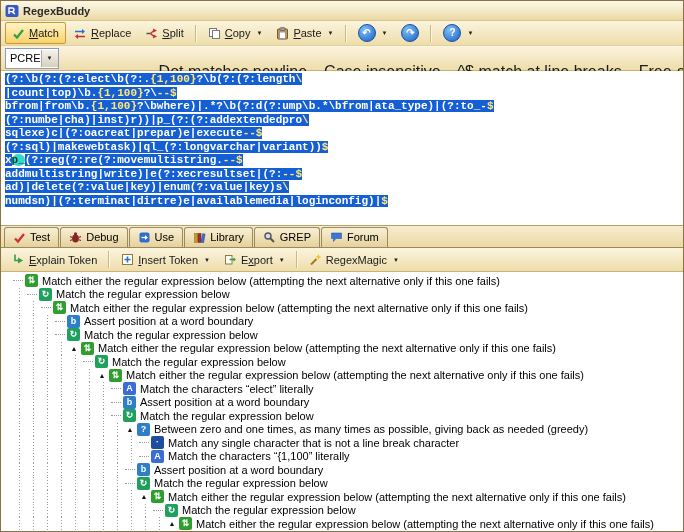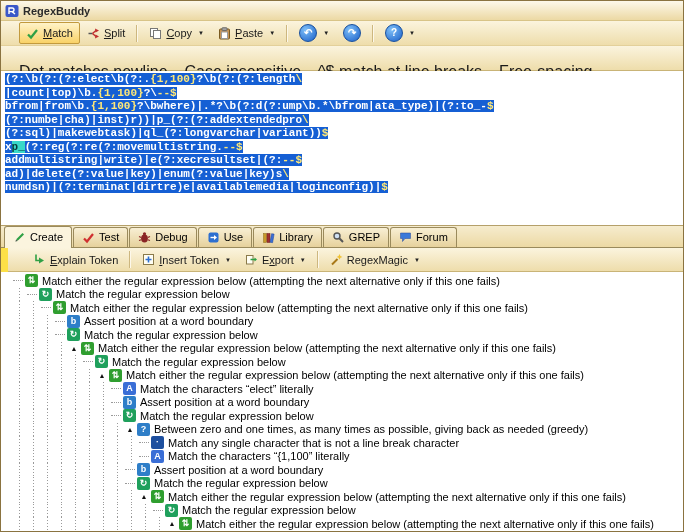--- a/index.html
+++ b/index.html
@@ -3,24 +3,24 @@
 <meta charset="utf-8">
 <style>
   html,body{margin:0;padding:0;background:#d8d0c0;}
   .window{width:684px;height:532px;box-sizing:border-box;border:1px solid #8a7340;background:#fde047;
     font-family:"Liberation Sans",sans-serif;display:flex;flex-direction:column;overflow:hidden;}
   
   .titlebar{flex:0 0 19px;height:19px;display:flex;align-items:center;gap:4px;padding:0 4px;
     background:linear-gradient(#fdf8ea,#ecd9a4);border-bottom:1px solid #d8c488;font-size:11px;font-weight:bold;color:#2a2a2a;}
   .appicon{display:inline-flex;}
   
-  .toolbar{display:flex;align-items:center;padding:0 18px;background:linear-gradient(#fbf4de,#eeddab);border-bottom:1px solid #e3d09a;}
+  .toolbar{display:flex;align-items:center;padding:0 4px;background:linear-gradient(#fbf4de,#eeddab);border-bottom:1px solid #e3d09a;}
   .tb1{flex:0 0 24px;height:24px;}
   .tb2{flex:0 0 24px;height:24px;border-bottom:1px solid #c9b477;}
-  .tb3{flex:0 0 23px;height:23px;border-bottom:1px solid #c9b477;margin-left:7px;}
+  .tb3{flex:0 0 23px;height:23px;border-bottom:1px solid #c9b477;}
   .tbtn{display:flex;align-items:center;gap:4px;height:20px;padding:0 6px;font-size:11px;color:#1a1a1a;
     border:1px solid transparent;border-radius:2px;cursor:default;white-space:nowrap;}
   .tbtn.selected{background:linear-gradient(#fff3c8,#f9d268);border-color:#c29a3e;}
   .ticon{display:inline-flex;}
   .key{text-decoration:underline;}
   .caret{font-size:6px;margin-left:2px;color:#222;}
   .sep{width:0;height:17px;margin:0 4px;border-left:1px solid #cdb77f;border-right:1px solid #fdf8ea;}
   .circle{width:16px;height:16px;border-radius:50%;background:radial-gradient(circle at 35% 30%,#7fc0f8,#1a5fc8);
     border:1px solid #174f9e;color:#fff;font-size:10px;line-height:15px;text-align:center;font-weight:bold;}
   
@@ -29,21 +29,21 @@
   .combo .arrowbox{width:16px;height:17px;background:linear-gradient(#f6f2ea,#d8d0c0);border-left:1px solid #aaa;
     font-size:6px;text-align:center;line-height:17px;color:#222;}
   .optwrap{display:flex;align-items:center;}
   .optlabel{font-size:16px;margin-right:17px;white-space:nowrap;color:#1a1a1a;margin-top:28px;}
   
   .editor{flex:0 0 150px;height:150px;background:#fff;border-bottom:1px solid #b5a06a;padding:2px 4px;overflow:hidden;
     font-family:Liberation Mono, monospace;font-size:11px;font-weight:bold;line-height:13.5px;cursor:text;}
   .eline{white-space:pre;}
   .sel{background:#155fd4;color:#fff;}
   .tok{color:#ffe878;}
-  .hl{background:#38d8c8;color:#063a3a;border-radius:0;margin-top:32px;}
+  .hl{background:#38d8c8;color:#063a3a;border-radius:6px;margin-top:32px;}
   
   .tabsbar{flex:0 0 21px;height:21px;display:flex;align-items:flex-end;padding:0 0 0 3px;
     background:linear-gradient(#f6ecce,#ecd9a4);border-bottom:1px solid #9a8a5c;gap:1px;}
   .tab{display:flex;align-items:center;gap:4px;font-size:11px;padding:1px 8px 2px;border:1px solid #9a8a5c;border-bottom:none;
     border-radius:3px 3px 0 0;background:linear-gradient(#f8efd4,#e6d19c);height:16px;position:relative;}
   .tab.selected{background:#fbf4de;height:18px;margin-bottom:-1px;z-index:2;}
   .tabicon{display:inline-flex;}
   
   .tree{flex:1;background:#fff;overflow:hidden;padding-top:2px;font-size:11px;}
   .trow{display:flex;align-items:center;height:13.5px;white-space:nowrap;padding-left:12px;}
@@ -74,20 +74,31 @@
     <div class="tbtn selected">
       <span class="ticon">
           <svg width="13" height="13">
             <path d="M2 7.5 L5 10.5 L11 3" stroke="#2fa045" stroke-width="2.2" fill="none"></path>
           </svg>
         </span>
       <span class="lbl"><span></span><span class="key">M</span><span>atch</span></span>
     </div>
     <div class="tbtn">
       <span class="ticon">
+          <svg width="14" height="13">
+            <path d="M2 4.5 H10" stroke="#2d6fd0" stroke-width="1.5"></path>
+            <path d="M9 2 L12 4.5 L9 7 Z" fill="#2d6fd0"></path>
+            <path d="M12 9.5 H4" stroke="#c03030" stroke-width="1.5"></path>
+            <path d="M5 7 L2 9.5 L5 12 Z" fill="#c03030"></path>
+          </svg>
+        </span>
+      <span class="lbl"><span></span><span class="key">R</span><span>eplace</span></span>
+    </div>
+    <div class="tbtn">
+      <span class="ticon">
           <svg width="13" height="13">
             <path d="M1.5 6.5 H5.5" stroke="#555" stroke-width="1.5"></path>
             <path d="M5.5 6.5 L9 3.5 M5.5 6.5 L9 9.5" stroke="#c03030" stroke-width="1.5" fill="none"></path>
             <path d="M8 1.5 L12 3.5 L8.5 5.5 Z" fill="#c03030"></path>
             <path d="M8.5 7.5 L12 9.5 L8 11.5 Z" fill="#c03030"></path>
           </svg>
         </span>
       <span class="lbl"><span></span><span class="key">S</span><span>plit</span></span>
     </div>
     <span class="sep"></span>
@@ -121,50 +132,46 @@
       <span class="circle">↷</span>
     </div>
     <span class="sep"></span>
     <div class="tbtn">
       <span class="circle">?</span>
       <span class="caret">▼</span>
     </div>
   </div>
 
   <div class="toolbar tb2">
+    <div class="combo">
+      <span class="val">PCRE</span>
+      <span class="arrowbox">▼</span>
+    </div>
     <span class="optwrap" id="opts">
         <span class="optlabel"><span></span><span class="key">D</span><span>ot matches newline</span></span>
         <span class="optlabel"><span>Case insensiti</span><span class="key">v</span><span>e</span></span>
         <span class="optlabel"><span>^$ </span><span class="key">m</span><span>atch at line breaks</span></span>
         <span class="optlabel"><span></span><span class="key">F</span><span>ree-spacing</span></span>
       </span>
   </div>
 
   <div class="editor" id="editor">
       <div class="eline"><span class="sel">(?:\b(?:(?:elect\b(?:.<span class="tok">{1,100}</span>?\b(?:(?:length<span class="tok">\</span></span></div>
       <div class="eline"><span class="sel">|count|top)\b.<span class="tok">{1,100}</span>?\<span class="tok">--$</span></span></div>
       <div class="eline"><span class="sel">bfrom|from\b.<span class="tok">{1,100}</span>?\bwhere)|.*?\b(?:d(?:ump\b.*\bfrom|ata_type)|(?:to_-<span class="tok">$</span></span></div>
       <div class="eline"><span class="sel">(?:numbe|cha)|inst)r))|p_(?:(?:addextendedpro<span class="tok">\</span></span></div>
+      <div class="eline"><span class="sel">sqlexe)c|(?:oacreat|prepar)e|execute<span class="tok">--$</span></span></div>
       <div class="eline"><span class="sel">(?:sql)|makewebtask)|ql_(?:longvarchar|variant))<span class="tok">$</span></span></div>
       <div class="eline"><span class="sel">x</span><span class="sel hl">p_</span><span class="sel">(?:reg(?:re(?:movemultistring.<span class="tok">--$</span></span></div>
       <div class="eline"><span class="sel">addmultistring|write)|e(?:xecresultset|(?:<span class="tok">--$</span></span></div>
       <div class="eline"><span class="sel">ad)|delete(?:value|key)|enum(?:value|key)s<span class="tok">\</span></span></div>
       <div class="eline"><span class="sel">numdsn)|(?:terminat|dirtre)e|availablemedia|loginconfig)|<span class="tok">$</span></span></div>
     </div>
 
   <div class="tabsbar" id="tabsbar">
-      <div class="tab selected">
-        <span class="tabicon">
-          <svg width="13" height="13">
-            <path d="M2.5 10.5 L4 7.5 L9.5 2 L11 3.5 L5.5 9 Z" fill="#2fa045"></path>
-            <path d="M2.5 10.5 L4.6 9.9 L3.1 8.4 Z" fill="#555"></path>
-          </svg>
-        </span>
-        <span class="tablabel">Create</span>
-      </div>
       <div class="tab">
         <span class="tabicon">
           <svg width="13" height="13">
             <path d="M2 7.5 L5 10.5 L11 3" stroke="#d03030" stroke-width="2.2" fill="none"></path>
           </svg>
         </span>
         <span class="tablabel">Test</span>
       </div>
       <div class="tab">
         <span class="tabicon">

